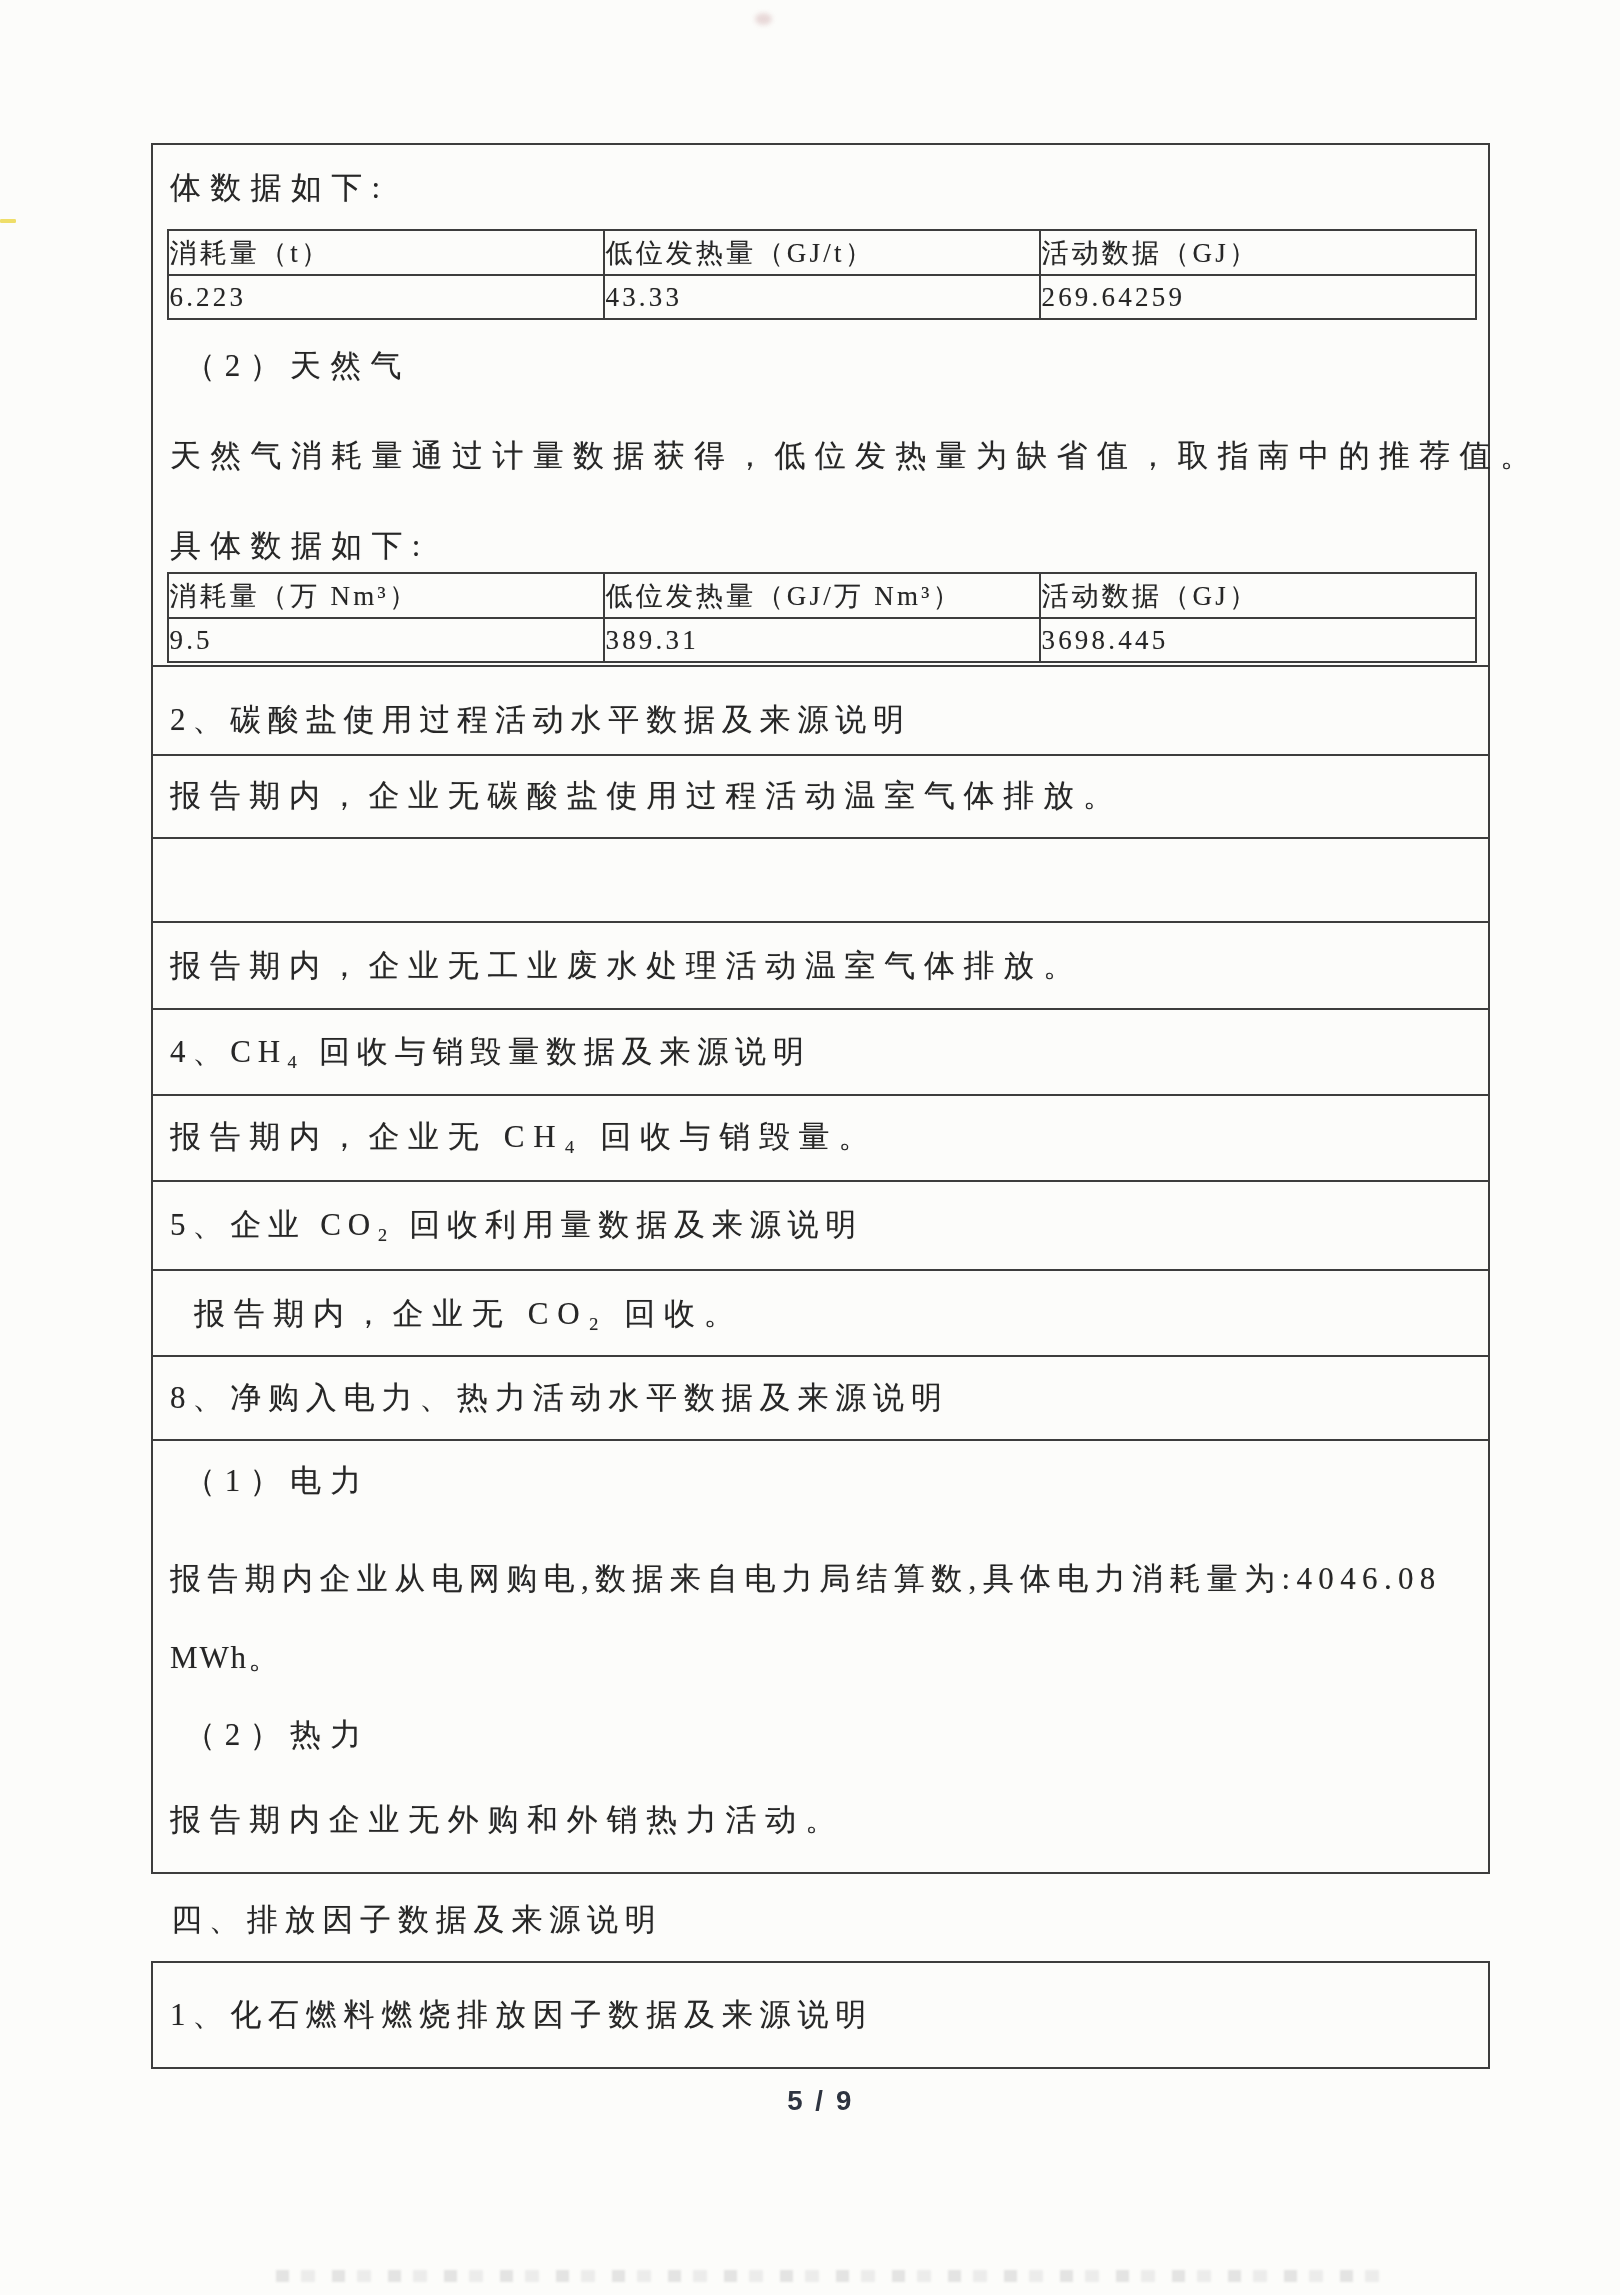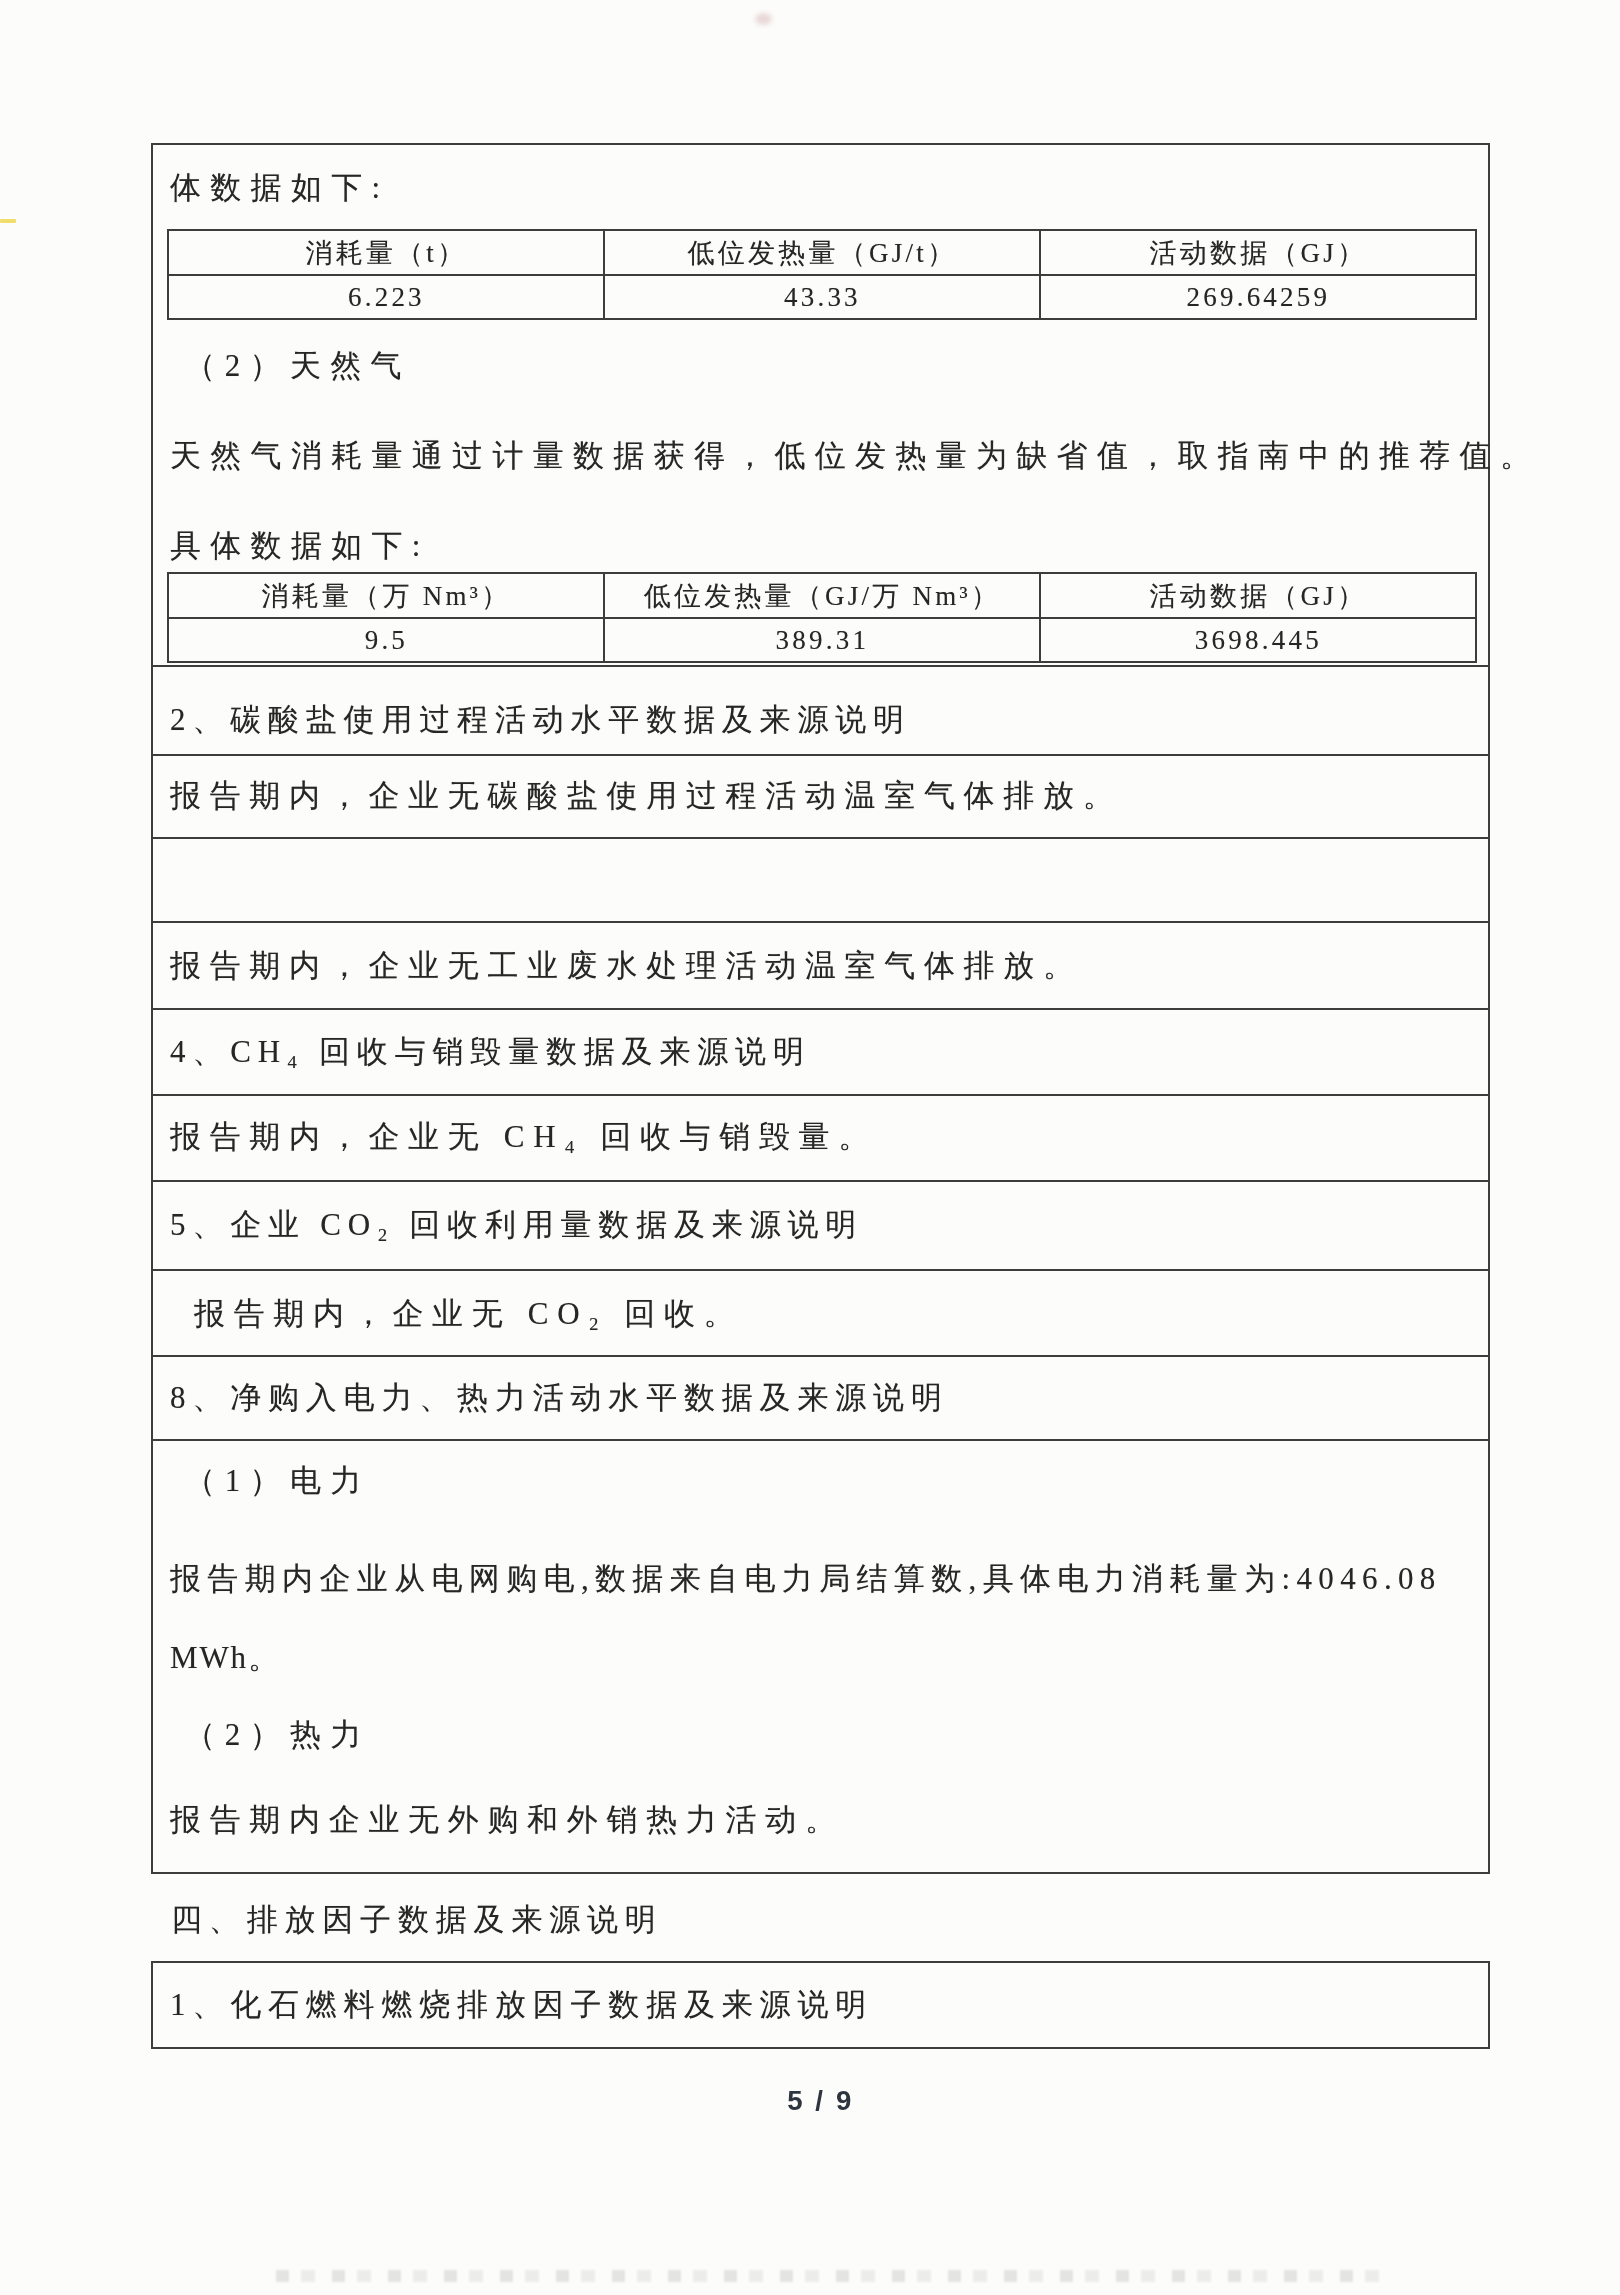--- a/index.html
+++ b/index.html
@@ -20,31 +20,31 @@
   .outerbox{position:absolute;left:151px;top:143px;width:1339px;height:1731px;
     border:2.6px solid #3d3d3d;box-sizing:border-box;}
   .divider{position:absolute;left:0;right:0;height:2px;background:#3d3d3d;}
   .cellrow{position:absolute;left:0;right:0;display:flex;align-items:center;
     padding-left:17px;box-sizing:border-box;}
 
   
   table.data{position:absolute;left:14.4px;width:1310px;border-collapse:collapse;
     table-layout:fixed;}
   table.data th,table.data td{
-    border:2px solid #3d3d3d;text-align:center;vertical-align:middle;
+    border:2px solid #3d3d3d;text-align:left;vertical-align:middle;
     font-weight:normal;font-size:27px;letter-spacing:.12em;
     text-shadow:0 0 0.7px rgba(40,40,40,.35);padding:0;}
   table.data th{height:43px;}
   table.data td{height:42px;}
 
   .row1wrap{position:absolute;top:0;left:0;right:0;height:520px;}
   .row11wrap{position:absolute;top:1296px;left:0;right:0;height:432px;}
 
   
-  .nextbox{position:absolute;left:151px;top:1961px;width:1339px;height:88px;
+  .nextbox{position:absolute;left:151px;top:1961px;width:1339px;height:108px;
     border:2.6px solid #3d3d3d;box-sizing:border-box;display:flex;
     align-items:center;padding-left:17px;}
 
   .pagenum{position:absolute;top:2085px;left:151px;width:1339px;
     text-align:center;font-family:"Liberation Sans","DejaVu Sans",sans-serif;
     font-weight:bold;font-size:27.6px;letter-spacing:2.6px;color:#2e3440;}
 
   
   .yellow-streak{position:absolute;left:0;top:219px;width:15.8px;height:3.9px;
     background:#ecd84f;opacity:.85;border-radius:1.3px;}

